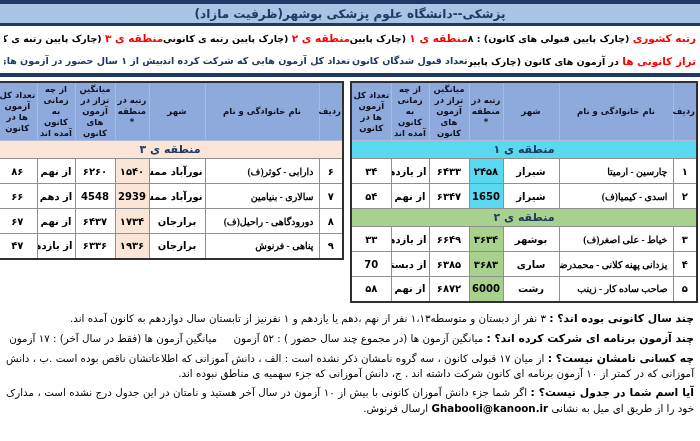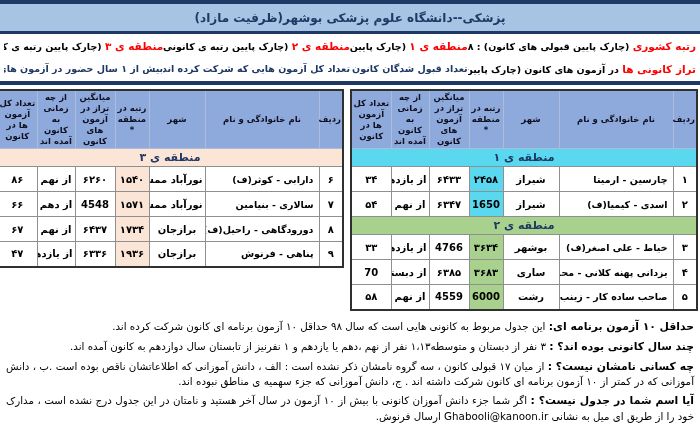--- a/index.html
+++ b/index.html
@@ -4,50 +4,50 @@
 <style>
   :root{
     --navy:#1F3864; --title_band:#A8C4E4; --header_blue:#8EAADC;
     --region1_cyan:#5AD8F0; --region2_green:#A9D18E; --region3_peach:#FBE5D6;
     --label_red:#FF0000;
   }
   *{box-sizing:border-box; margin:0; padding:0;}
   html,body{width:700px; height:441px; overflow:hidden; background:#fff;
     font-family:"DejaVu Sans", sans-serif; direction:rtl;}
   .top-strip{height:4px; background:var(--navy);}
-  .title-band{height:30px; background:var(--title_band); border-bottom:3px solid var(--navy);
+  .title-band{height:22px; background:var(--title_band); border-bottom:3px solid var(--navy);
     display:flex; align-items:center; justify-content:center;}
   .title-band span{font-size:12px; font-weight:bold; color:var(--navy);}
   .summary{height:47px; display:grid; grid-template-columns:33% 17% 27% 23%;
     grid-template-rows:1fr 1fr; align-items:center; padding:1px 4px;
     font-size:9.5px; font-weight:bold; color:#000; text-align:center;}
   .summary .cell{white-space:nowrap; overflow:hidden;}
   .summary .red{color:var(--label_red); font-size:10.5px;}
   .summary .navytxt{color:var(--navy);}
   .navy-strip{height:4px; background:var(--navy);}
   .tables{display:flex; gap:6px; padding:4px 2px 0 2px; align-items:flex-start;}
   table{border-collapse:collapse; width:346px; table-layout:fixed;
     border:2px solid #303030; background:#fff;}
   th{background:var(--header_blue); color:#101020; font-size:8.5px; font-weight:bold;
     border:1px solid #aebcd8; padding:1px; height:48px; white-space:pre-line; line-height:1.3;}
   td{border:1px solid #8f8f8f; font-size:10px; font-weight:bold; color:#000;
     text-align:center; height:25px; padding:1px 2px; overflow:hidden; white-space:nowrap;}
-  td.name{text-align:right; padding-right:5px; font-size:9.5px;}
+  td.name{text-align:right; padding-right:5px; font-size:9.5px;font-family:Liberation Serif, serif;}
   tr.band td{height:18px; font-size:11px; color:var(--navy); border:1px solid #8f8f8f;}
   tr.band.b1 td{background:var(--region1_cyan);}
   tr.band.b2 td{background:var(--region2_green);}
   tr.band.b3 td{background:var(--region3_peach);}
   td.hl1{background:var(--region1_cyan);}
   td.hl2{background:var(--region2_green);}
   td.hl3{background:var(--region3_peach);}
   .footer{padding:8px 6px 0 6px; font-size:10.3px; line-height:1.38; color:#000;
     text-align:justify;}
   .footer p{margin-bottom:4px;}
   .footer b{font-size:10.8px;}
-  .email{direction:ltr; unicode-bidi:isolate; font-weight:normal;}
+  .email{direction:ltr; unicode-bidi:isolate; font-weight:bold;}
 </style>
 </head>
 <body>
 
 <div class="top-strip"></div>
 
 <div class="title-band">
   <span>پزشکی--دانشگاه علوم پزشکی بوشهر(ظرفیت مازاد)</span>
 </div>
 
@@ -126,39 +126,39 @@
         <td>۵۴</td>
       </tr>
       <tr class="band b2">
         <td colspan="7">منطقه ی ۲</td>
       </tr>
       <tr>
         <td>۳</td>
         <td class="name">خیاط - علی اصغر(ف)</td>
         <td>بوشهر</td>
         <td class="hl2">۳۶۳۴</td>
-        <td>4766</td>
+        <td>۶۶۴۹</td>
         <td>از یازدهم</td>
         <td>۳۳</td>
       </tr>
       <tr>
         <td>۴</td>
         <td class="name">یزدانی پهنه کلانی - محمدرضا(ف)</td>
         <td>ساری</td>
         <td class="hl2">۳۶۸۳</td>
         <td>۶۳۸۵</td>
         <td>از دبستان</td>
         <td>70</td>
       </tr>
       <tr>
         <td>۵</td>
         <td class="name">صاحب ساده کار - زینب</td>
         <td>رشت</td>
         <td class="hl2">6000</td>
-        <td>4559</td>
+        <td>۶۸۷۲</td>
         <td>از نهم</td>
         <td>۵۸</td>
       </tr>
     </tbody>
   </table>
 
   <table>
     <colgroup>
         <col style="width:24px">
         <col style="width:114px">
@@ -190,21 +190,21 @@
         <td>نورآباد ممسنی</td>
         <td class="hl3">۱۵۴۰</td>
         <td>۶۲۶۰</td>
         <td>از نهم</td>
         <td>۸۶</td>
       </tr>
       <tr>
         <td>۷</td>
         <td class="name">سالاری - بنیامین</td>
         <td>نورآباد ممسنی</td>
-        <td class="hl3">۱۵۷۱</td>
+        <td class="hl3">2939</td>
         <td>4548</td>
         <td>از دهم</td>
         <td>۶۶</td>
       </tr>
       <tr>
         <td>۸</td>
         <td class="name">دورودگاهی - راحیل(ف)</td>
         <td>برازجان</td>
         <td class="hl3">۱۷۳۴</td>
         <td>۶۴۳۷</td>
@@ -220,26 +220,26 @@
         <td>از یازدهم</td>
         <td>۴۷</td>
       </tr>
     </tbody>
   </table>
 
 </div>
 
 <div class="footer">
   <p>
-    <b>حداقل ۱۰ آزمون برنامه ای:</b>
-    <span>این جدول مربوط به کانونی هایی است که سال ۹۸ حداقل ۱۰ آزمون برنامه ای کانون شرکت کرده اند.</span>
-  </p>
-  <p>
     <b>چند سال کانونی بوده اند؟ :</b>
     <span>۳ نفر از دبستان و متوسطه۱،۱۳ نفر از نهم ،دهم یا یازدهم و ۱ نفرنیز از تابستان سال دوازدهم به کانون آمده اند.</span>
+  </p>
+  <p>
+    <b>چند آزمون برنامه ای شرکت کرده اند؟ :</b>
+    <span>میانگین آزمون ها (در مجموع چند سال حضور ) : ۵۲ آزمون&nbsp;&nbsp;&nbsp;&nbsp; میانگین آزمون ها (فقط در سال آخر) : ۱۷ آزمون</span>
   </p>
   <p>
     <b>چه کسانی نامشان نیست؟ :</b>
     <span>از میان ۱۷ قبولی کانون ، سه گروه نامشان ذکر نشده است : الف ، دانش آموزانی که اطلاعاتشان ناقص بوده است .ب ، دانش آموزانی که در کمتر از ۱۰ آزمون برنامه ای کانون شرکت داشته اند . ج، دانش آموزانی که جزء سهمیه ی مناطق نبوده اند.</span>
   </p>
   <p>
     <b>آیا اسم شما در جدول نیست؟ :</b>
     <span>اگر شما جزء دانش آموزان کانونی با بیش از ۱۰ آزمون در سال آخر هستید و نامتان در این جدول درج نشده است ، مدارک خود را از طریق ای میل به نشانی</span>
     <bdi class="email">Ghabooli@kanoon.ir</bdi>
     <span>ارسال فرنوش.</span>

